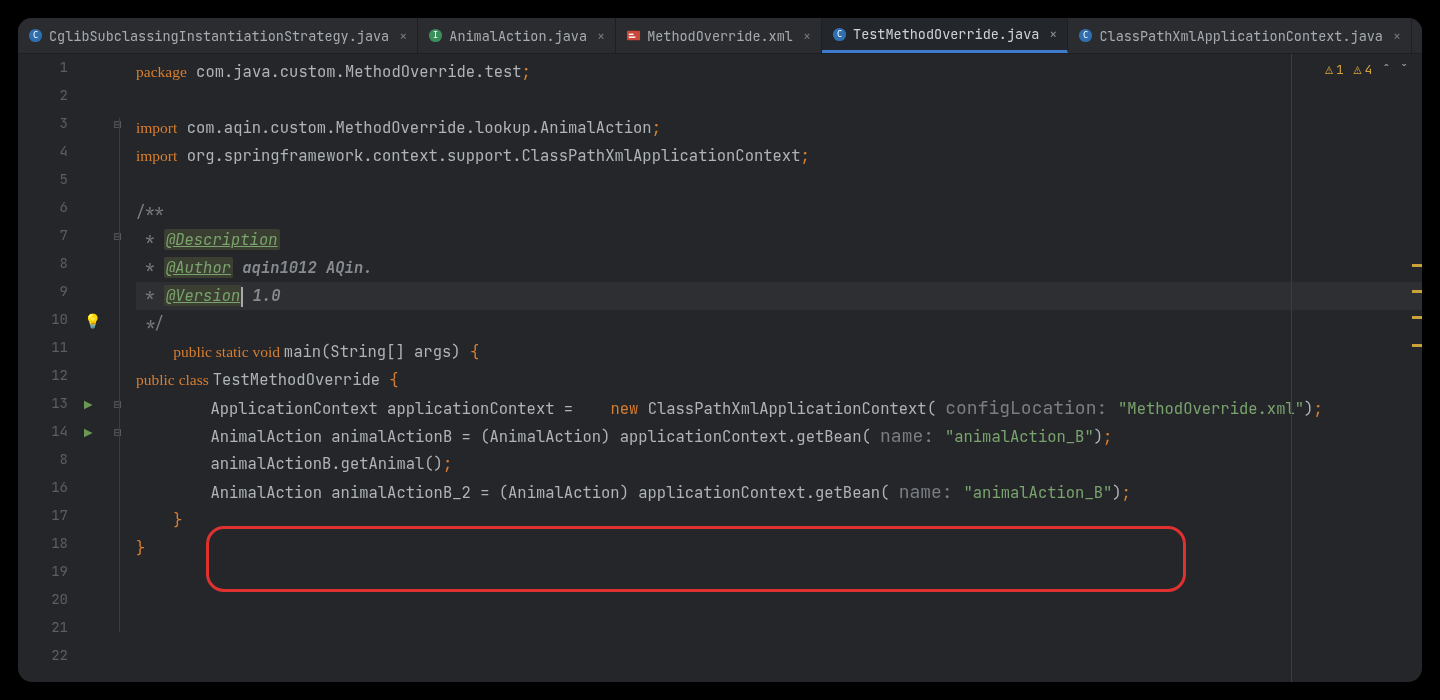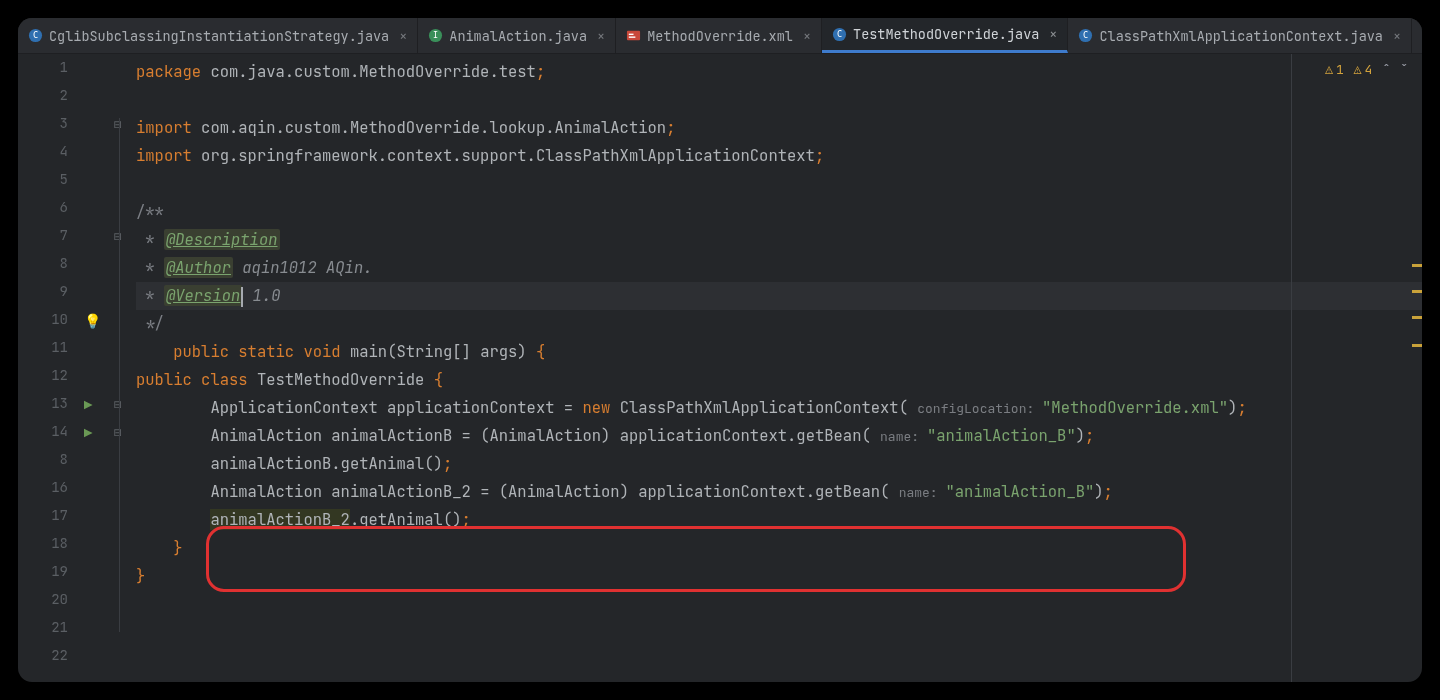--- a/index.html
+++ b/index.html
@@ -44,31 +44,31 @@
   .gicon { position:absolute; left:6px; color:#6a9955; font-size:14px; }
   .bulb { color:#e0a94a; }
   .fold-col { width:28px; position:relative; }
   .fold-handle { position:absolute; left:6px; color:#5b5f64; font-size:13px;}
   .code {
     flex:1; padding-top:4px; position:relative;
     font-size:15.5px; line-height:28px;
   }
   .line { height:28px; white-space:pre; }
   .line.cursor { background:#2d2f33; }
-  .kw   { color:#d87e30; }
+  .kw   { color:#d87e30;font-family:Liberation Serif, serif; }
   .ident{ color:#b0b4b8; }
   .punc { color:#d87e30; }
   .semi { color:#d87e30; }
   .doc  { color:#7c7f85; }
   .doc-star{ color:#7c7f85; }
   .anno { color:#7aa36e; font-style:italic; text-decoration:underline; }
-  .meta { font-style:italic; color:#888c91;}
+  .meta { font-style:italic; color:#888c91;font-weight:bold;}
   .str  { color:#7aa36e; }
-  .new  { color:#d87e30; }
-  .hint { color:#7a7d82; font-size:13px; }
+  .new  { color:#d87e30;margin-left:28px; }
+  .hint { color:#7a7d82; font-size:18px; }
   .doc-bg{ background:#3a3f31; padding:0 2px; border-radius:2px;}
   .cursorbar { display:inline-block; width:2px; height:20px; background:#a6aab0; vertical-align:middle; margin-left:-1px;}
   .highlighted { background:#333722; }
 
   .red-box {
     position:absolute; border:3px solid #e03131; border-radius:18px;
     pointer-events:none;
   }
 
   
@@ -207,21 +207,20 @@
       <div class="line"><span class="doc-star"> * </span><span class="anno doc-bg">@Description</span></div>
       <div class="line"><span class="doc-star"> * </span><span class="anno doc-bg">@Author</span><span class="meta"> aqin1012 AQin.</span></div>
       <div class="line cursor"><span class="doc-star"> * </span><span class="anno doc-bg">@Version</span><span class="cursorbar"></span><span class="meta"> 1.0</span></div>
       <div class="line"><span class="doc"> */</span></div>
       <div class="line"><span>    </span><span class="kw">public </span><span class="kw">static </span><span class="kw">void </span><span class="ident">main</span><span class="ident">(String[] args) </span><span class="punc">{</span></div>
       <div class="line"><span class="kw">public </span><span class="kw">class </span><span class="ident">TestMethodOverride </span><span class="punc">{</span></div>
       <div class="line"><span>        </span><span class="ident">ApplicationContext </span><span class="ident">applicationContext </span><span class="ident">= </span><span class="new">new </span><span class="ident">ClassPathXmlApplicationContext</span><span class="ident">( </span><span class="hint">configLocation: </span><span class="str">"MethodOverride.xml"</span><span class="ident">)</span><span class="semi">;</span></div>
       <div class="line"><span>        </span><span class="ident">AnimalAction </span><span class="ident">animalActionB </span><span class="ident">= </span><span class="ident">(AnimalAction) </span><span class="ident">applicationContext.getBean</span><span class="ident">( </span><span class="hint">name: </span><span class="str">"animalAction_B"</span><span class="ident">)</span><span class="semi">;</span></div>
       <div class="line"><span>        </span><span class="ident">animalActionB.getAnimal</span><span class="ident">()</span><span class="semi">;</span></div>
       <div class="line"><span>        </span><span class="ident">AnimalAction </span><span class="ident">animalActionB_2 </span><span class="ident">= </span><span class="ident">(AnimalAction) </span><span class="ident">applicationContext.getBean</span><span class="ident">( </span><span class="hint">name: </span><span class="str">"animalAction_B"</span><span class="ident">)</span><span class="semi">;</span></div>
-      <div class="line"><span>        </span><span class="ident highlighted">animalActionB_2</span><span class="ident">.getAnimal</span><span class="ident">()</span><span class="semi">;</span></div>
       <div class="line"><span>    </span><span class="punc">}</span></div>
       <div class="line"><span class="punc">}</span></div>
       <div class="line"> </div>
 
       <div class="red-box" style="left:70px; top:472px; width:980px; height:66px;"></div>
 
       <div class="marker-strip">
         <div class="marker" style="top:210px"></div>
         <div class="marker" style="top:236px"></div>
         <div class="marker" style="top:262px"></div>

